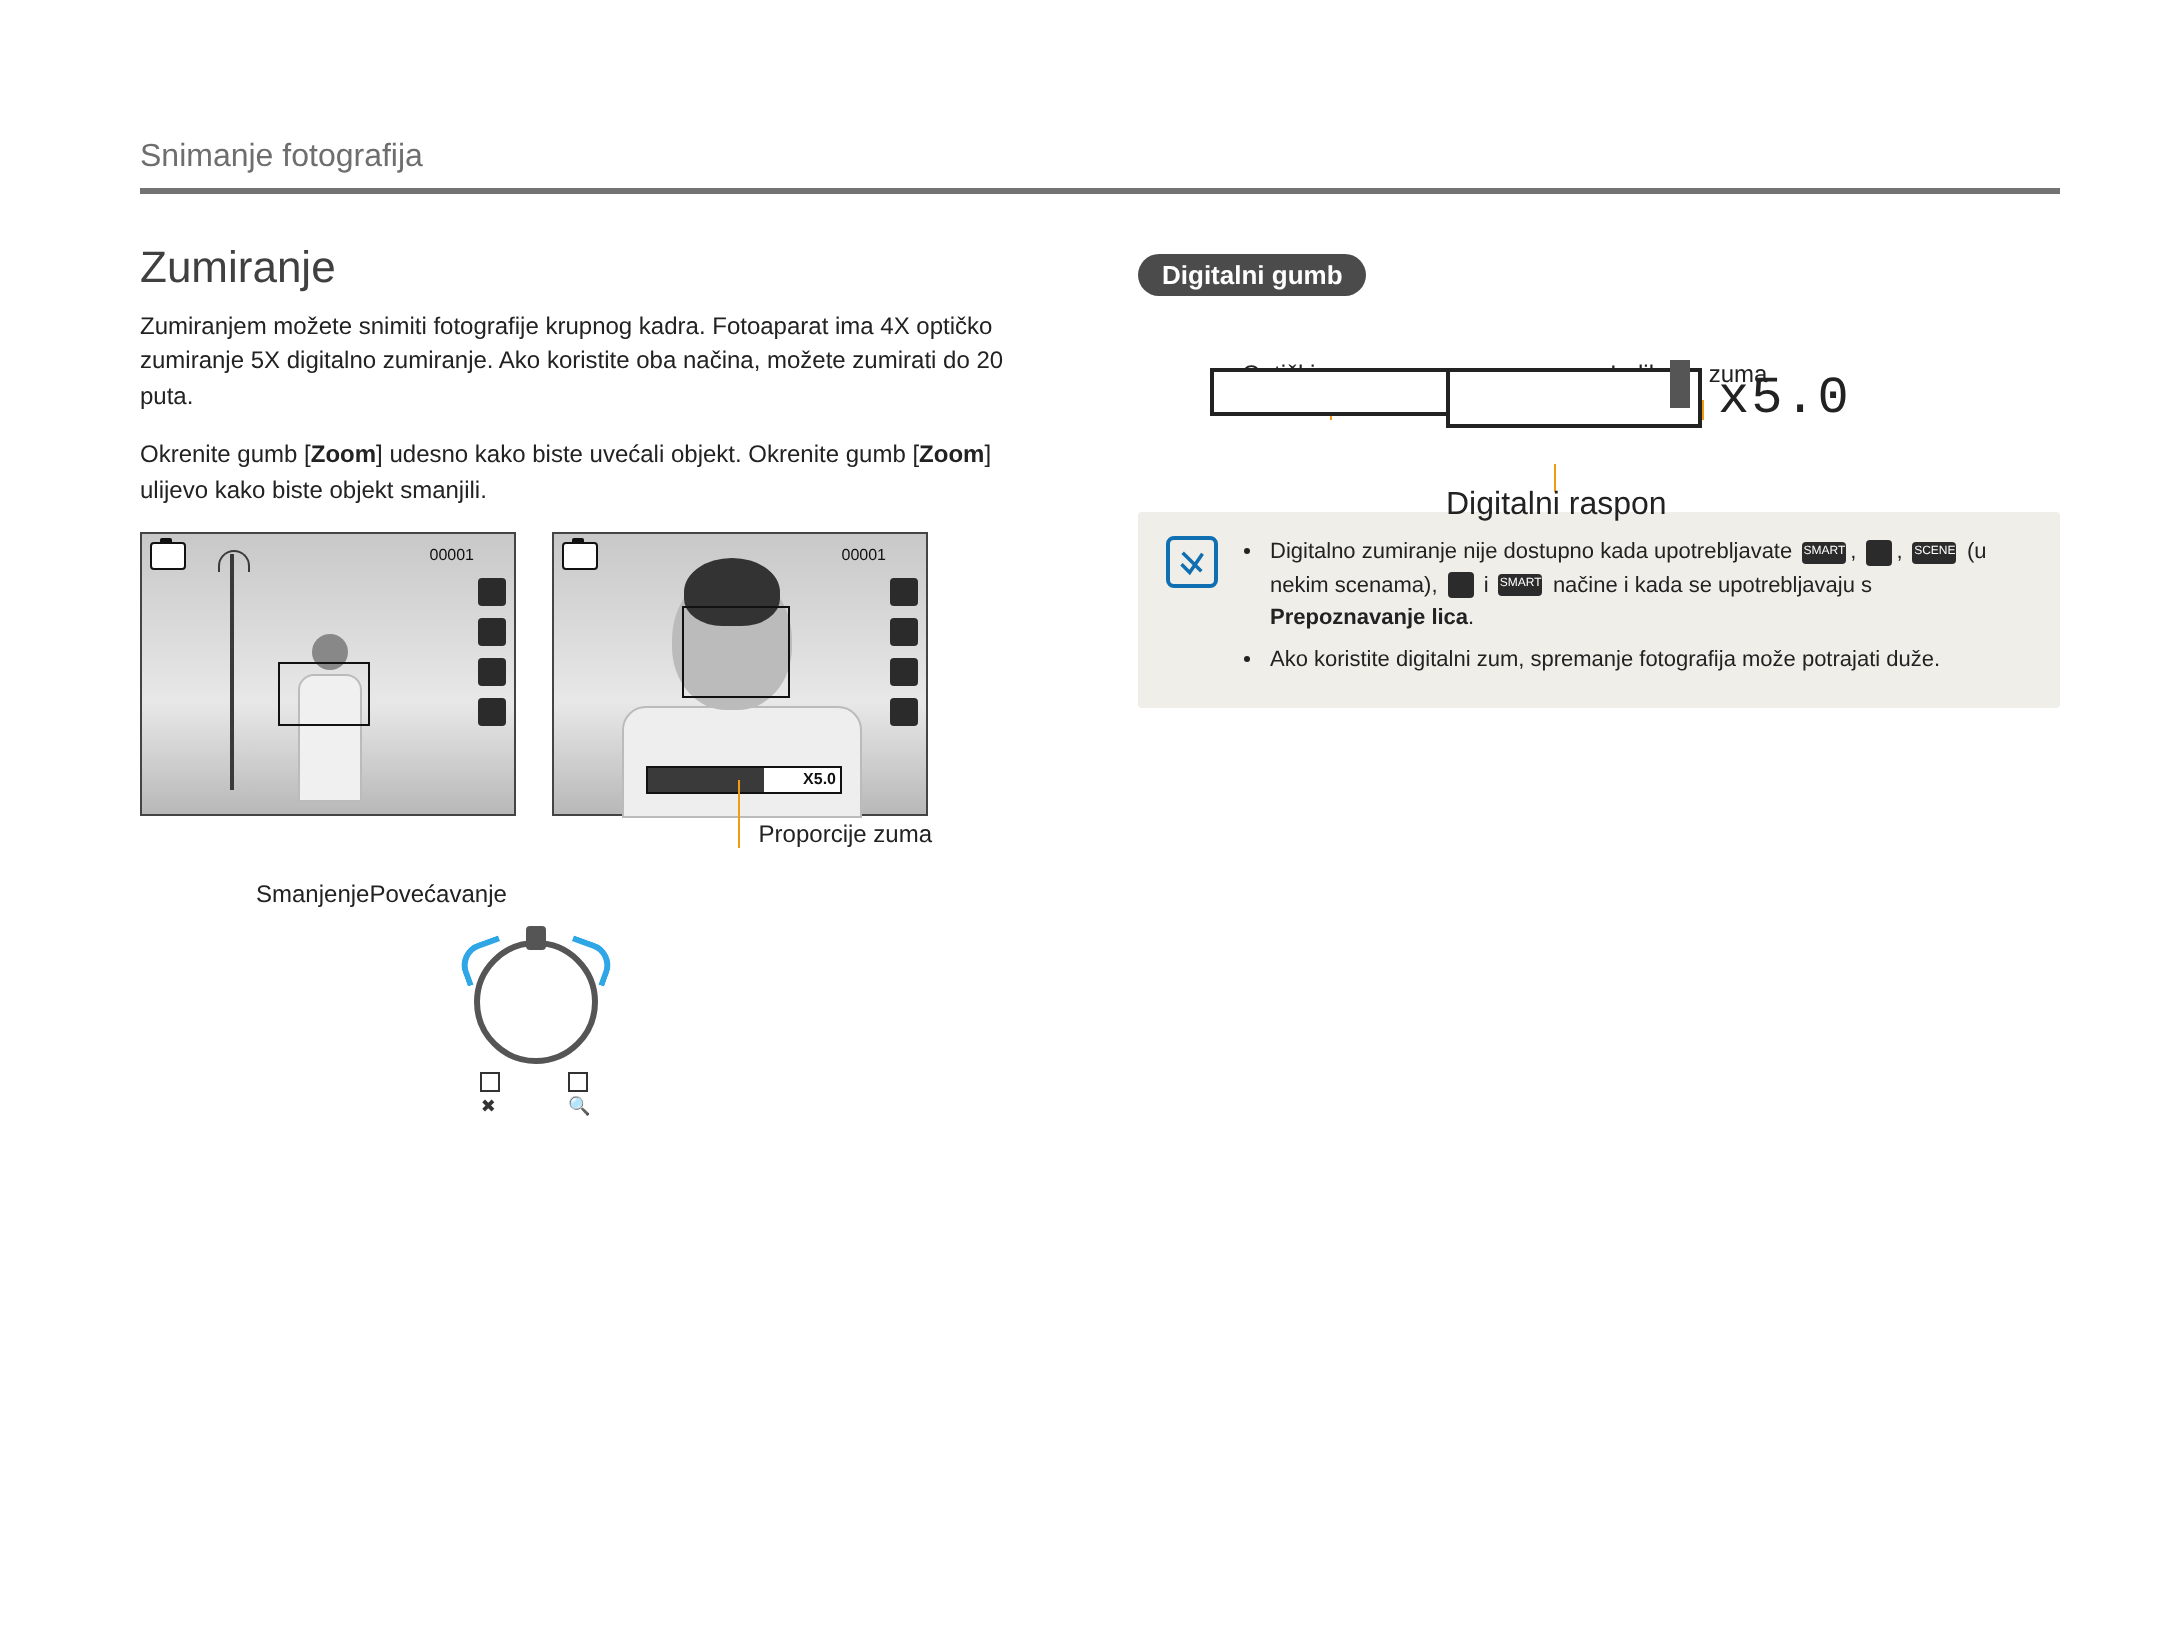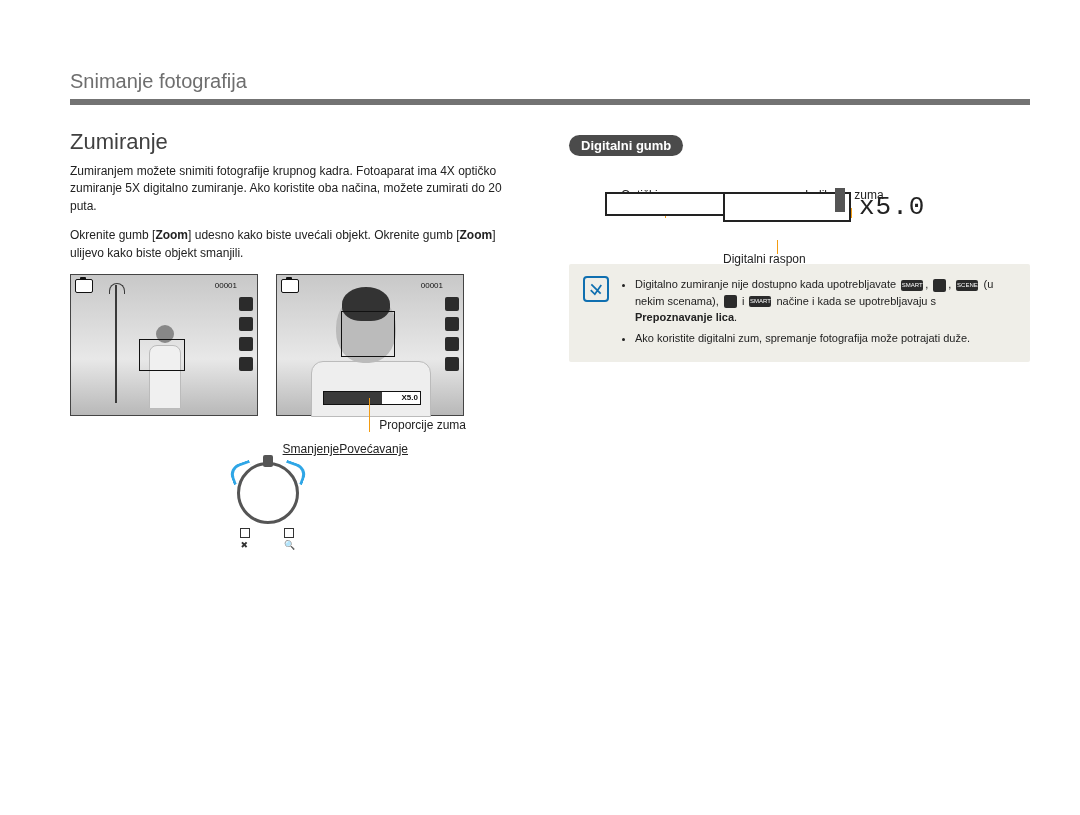--- a/index.html
+++ b/index.html
@@ -1,17 +1,17 @@
 <!DOCTYPE html>
 <html><head>
 <meta charset="utf-8">
 <style>
   html,body{margin:0;padding:0;background:#fff;font-family:Arial,Helvetica,sans-serif;color:#222;}
   .page{width:1080px;height:815px;position:relative;box-sizing:border-box;padding:70px 50px 0 70px;}
-  .breadcrumb{font-size:20px;color:#6e6e6e;border-bottom:6px solid #737373;padding-bottom:6px;margin-bottom:24px;}
+  .breadcrumb{font-size:16px;color:#6e6e6e;border-bottom:3px solid #737373;padding-bottom:6px;margin-bottom:24px;}
   .cols{display:flex;gap:38px;}
   .col{flex:1;min-width:0;}
   h2.section{color:#404040;font-weight:400;font-size:22px;margin:0 0 8px 0;}
   p.body{font-size:12px;line-height:1.45;margin:0 0 12px 0;}
   .bold{font-weight:700;}
   .pill{display:inline-block;background:#4b4b4b;color:#fff;border-radius:11px;padding:3px 12px;font-size:13px;font-weight:700;margin:6px 0 10px 0;}
   
   .shots{display:flex;gap:18px;margin-top:6px;}
   .shot{width:186px;height:140px;border:1px solid #444;position:relative;background:linear-gradient(#c8c8c8,#e8e8e8 60%,#b8b8b8);}
   .shot .topbar{position:absolute;top:4px;left:4px;right:20px;display:flex;justify-content:space-between;align-items:center;font-size:8px;color:#111;}
@@ -36,32 +36,32 @@
   .zoombar .fill{height:100%;background:#3a3a3a;width:60%;}
   .zoombar .lab{position:absolute;right:2px;font-size:8px;font-weight:700;color:#111;}
   .pointer-v2{position:absolute;left:92px;top:123px;width:1px;height:34px;background:#f39c12;}
   .annot{font-size:12px;color:#222;}
   .annot-center{text-align:right;width:396px;font-size:12px;margin-top:2px;}
   .dial{width:56px;height:56px;border:3px solid #555;border-radius:50%;margin:6px auto 0;position:relative;}
   .dial::before{content:"";position:absolute;top:-10px;left:50%;transform:translateX(-50%);width:10px;height:12px;background:#555;border-radius:2px;}
   .arrowL,.arrowR{position:absolute;top:-2px;width:20px;height:16px;}
   .arrowL{left:-10px;border-top:3px solid #2fa6e6;border-left:3px solid #2fa6e6;border-radius:12px 0 0 0;transform:rotate(-20deg);}
   .arrowR{right:-10px;border-top:3px solid #2fa6e6;border-right:3px solid #2fa6e6;border-radius:0 12px 0 0;transform:rotate(20deg);}
-  .dial-labels{display:flex;justify-content:flex-end;width:280px;margin:0 auto;font-size:12px;text-decoration:underline;}
+  .dial-labels{display:flex;justify-content:flex-start;width:280px;margin:16px auto;font-size:12px;}
   .dial-under{display:flex;justify-content:center;gap:34px;font-size:9px;margin-top:4px;color:#333;}
   .sqicon{width:8px;height:8px;border:1px solid #333;display:inline-block;}
   
   .zoom-diagram{position:relative;width:340px;margin:10px 0 0 36px;}
   .zd-labels-top .lab{position:absolute;font-size:12px;top:-2px;}
   .zd-bar{position:relative;margin-top:24px;height:28px;display:flex;align-items:center;}
   .zd-outer{width:240px;height:20px;border:2px solid #222;background:#fff;}
   .zd-inner{position:absolute;left:118px;top:2px;width:124px;height:26px;border:2px solid #222;background:#fff;}
   .zd-marker{position:absolute;left:230px;top:-2px;width:10px;height:24px;background:#555;}
   .zd-val{font-size:26px;font-weight:400;letter-spacing:1px;margin-left:254px;margin-top:-26px;font-family:"Courier New",monospace;}
-  .zd-lab-bottom{font-size:12px;position:absolute;top:62px;left:118px;}
+  .zd-lab-bottom{font-size:16px;position:absolute;top:62px;left:118px;}
   .zd-line{position:absolute;background:#f39c12;}
   .zd-l1{left:60px;top:18px;width:1px;height:10px;} 
   .zd-l2{left:246px;top:18px;width:1px;height:10px;} 
   .zd-l3{left:172px;top:50px;width:1px;height:14px;} 
   
   .note{display:flex;gap:12px;background:#efeee8;border-radius:2px;padding:12px 14px;margin-top:42px;}
   .note-icon{flex:0 0 22px;width:22px;height:22px;border:2px solid #0f6fb0;border-radius:4px;color:#0f6fb0;display:flex;align-items:center;justify-content:center;}
   .note-icon svg{width:14px;height:14px;}
   .note ul{margin:0;padding-left:14px;font-size:11px;line-height:1.5;}
   .note li{margin-bottom:4px;}

